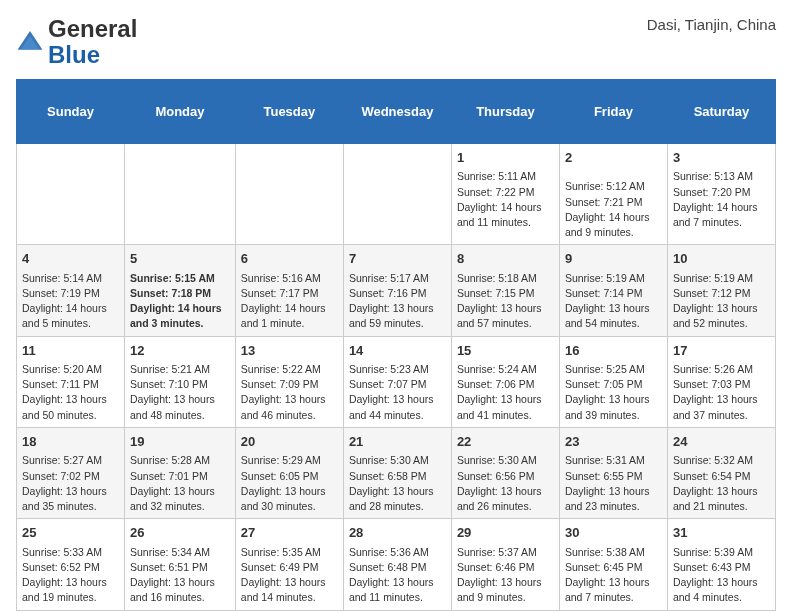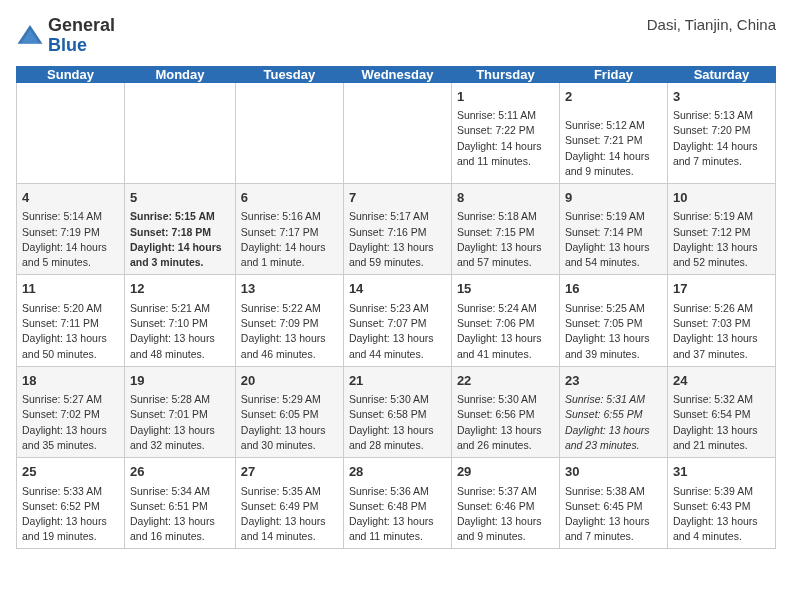--- a/index.html
+++ b/index.html
@@ -15,21 +15,21 @@
       justify-content: space-between;
       align-items: flex-start;
       margin-bottom: 10px;
     }
     .logo {
       display: flex;
       align-items: center;
       gap: 4px;
     }
     .logo-text {
-      font-size: 18px;
+      font-size: 24px;
       font-weight: bold;
       line-height: 1.1;
     }
     .logo-general { color: #333; }
     .logo-blue { color: #1a5fa8; text-align: right; }
     .logo-icon {
       width: 28px;
       height: 28px;
     }
     .title-block {
@@ -46,21 +46,21 @@
     }
     .calendar {
       width: 100%;
       border-collapse: collapse;
       font-size: 11px;
     }
     .calendar thead tr th {
       background-color: #2a6db5;
       color: #fff;
       text-align: center;
-      padding: 0 4px;
+      padding: 24px 4px;
       font-size: 13px;
       font-weight: bold;
       border: 1px solid #2a6db5;
     }
     .calendar tbody tr td {
       border: 1px solid #ccc;
       vertical-align: top;
       padding: 4px 5px;
       min-width: 100px;
       min-height: 80px;
@@ -279,21 +279,21 @@
         </td>
         <td>
           <span class="day-number">22</span>
           <div class="day-info" style="white-space: pre-line;">Sunrise: 5:30 AM
 Sunset: 6:56 PM
 Daylight: 13 hours
 and 26 minutes.</div>
         </td>
         <td>
           <span class="day-number">23</span>
-          <div class="day-info" style="white-space: pre-line; font-style: italic;">Sunrise: 5:31 AM
+          <div class="day-info" style="white-space: pre-line;">Sunrise: 5:31 AM
 Sunset: 6:55 PM
 Daylight: 13 hours
 and 23 minutes.</div>
         </td>
         <td>
           <span class="day-number">24</span>
           <div class="day-info" style="white-space: pre-line;">Sunrise: 5:32 AM
 Sunset: 6:54 PM
 Daylight: 13 hours
 and 21 minutes.</div>

